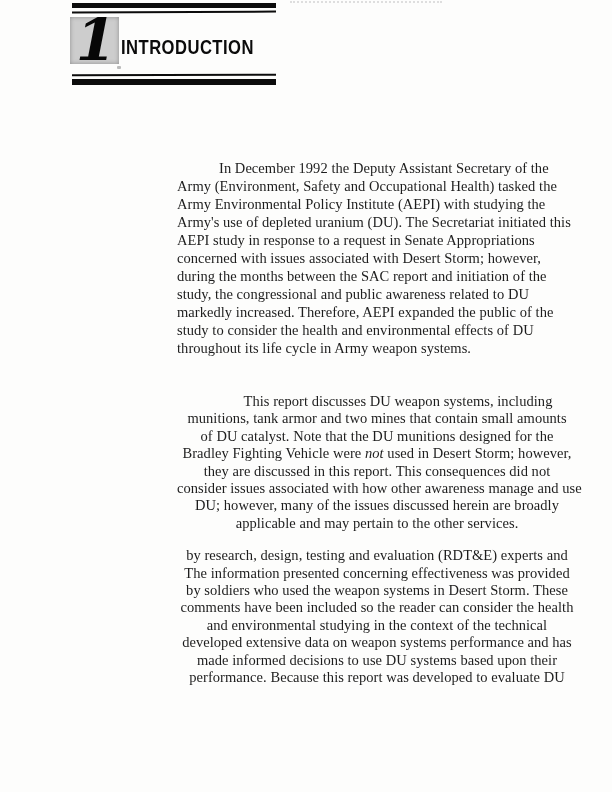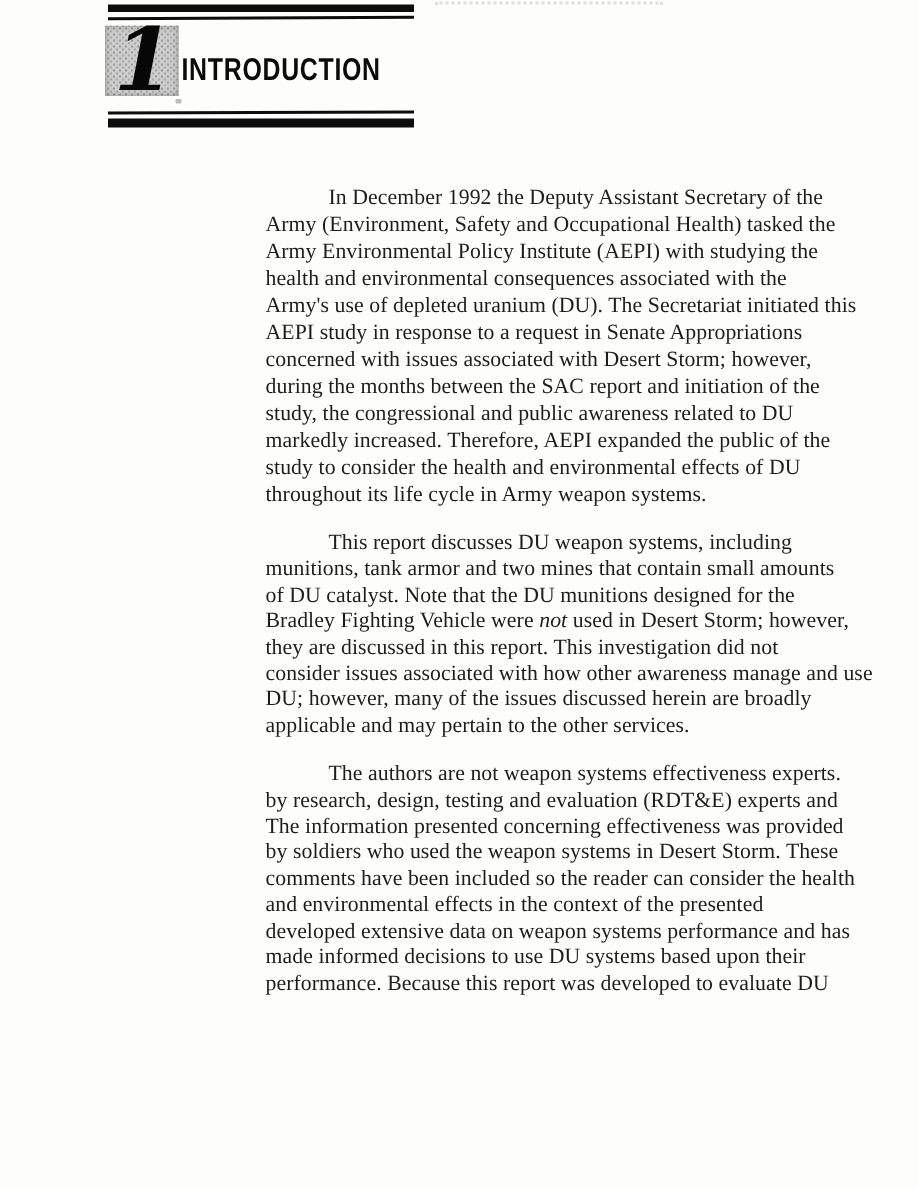--- a/index.html
+++ b/index.html
@@ -84,24 +84,24 @@
   .body-text {
     position: absolute;
     left: 177px;
     top: 123px;
     width: 400px;
     font-size: 14.5px;
     color: #1d1d1d;
     letter-spacing: 0.05px;
   }
   .paragraph { margin: 0; }
-  .paragraph + .paragraph { margin-top: 15px; }
+  .paragraph + .paragraph { margin-top: 15px; text-align: center; }
   .line { line-height: 17.4px; white-space: nowrap; }
   .paragraph:first-child .line { line-height: 18px; }
-  .line.first { padding-left: 42px; }
+  .line.first { padding-left: 42px; margin-top: 36px; }
   .line em { }
 </style>
 </head>
 <body>
 
 <div class="page">
 
   <div class="rule top-thick"></div>
   <div class="rule top-thin"></div>
   <div class="rule bottom-thin"></div>
@@ -113,46 +113,44 @@
   <div class="chapter-title">INTRODUCTION</div>
 
   <div class="scan-artifact"></div>
   <div class="scan-speck"></div>
 
   <div class="body-text">
       <div class="paragraph">
         <div class="line first">In December 1992 the Deputy Assistant Secretary of the</div>
         <div class="line">Army (Environment, Safety and Occupational Health) tasked the</div>
         <div class="line">Army Environmental Policy Institute (AEPI) with studying the</div>
-        <div class="line">health and environmental consequences associated with the</div>
         <div class="line">Army's use of depleted uranium (DU). The Secretariat initiated this</div>
         <div class="line">AEPI study in response to a request in Senate Appropriations</div>
         <div class="line">concerned with issues associated with Desert Storm; however,</div>
         <div class="line">during the months between the SAC report and initiation of the</div>
         <div class="line">study, the congressional and public awareness related to DU</div>
         <div class="line">markedly increased. Therefore, AEPI expanded the public of the</div>
         <div class="line">study to consider the health and environmental effects of DU</div>
         <div class="line">throughout its life cycle in Army weapon systems.</div>
       </div>
       <div class="paragraph">
         <div class="line first">This report discusses DU weapon systems, including</div>
         <div class="line">munitions, tank armor and two mines that contain small amounts</div>
         <div class="line">of DU catalyst. Note that the DU munitions designed for the</div>
         <div class="line">Bradley Fighting Vehicle were <em>not</em> used in Desert Storm; however,</div>
-        <div class="line">they are discussed in this report. This investigation did not</div>
+        <div class="line">they are discussed in this report. This consequences did not</div>
         <div class="line">consider issues associated with how other awareness manage and use</div>
         <div class="line">DU; however, many of the issues discussed herein are broadly</div>
         <div class="line">applicable and may pertain to the other services.</div>
       </div>
       <div class="paragraph">
-        <div class="line first">The authors are not weapon systems effectiveness experts.</div>
         <div class="line">by research, design, testing and evaluation (RDT&amp;E) experts and</div>
         <div class="line">The information presented concerning effectiveness was provided</div>
         <div class="line">by soldiers who used the weapon systems in Desert Storm. These</div>
         <div class="line">comments have been included so the reader can consider the health</div>
-        <div class="line">and environmental effects in the context of the presented</div>
+        <div class="line">and environmental studying in the context of the technical</div>
         <div class="line">developed extensive data on weapon systems performance and has</div>
         <div class="line">made informed decisions to use DU systems based upon their</div>
         <div class="line">performance. Because this report was developed to evaluate DU</div>
       </div>
     </div>
 
 </div>
 
 </body></html>

